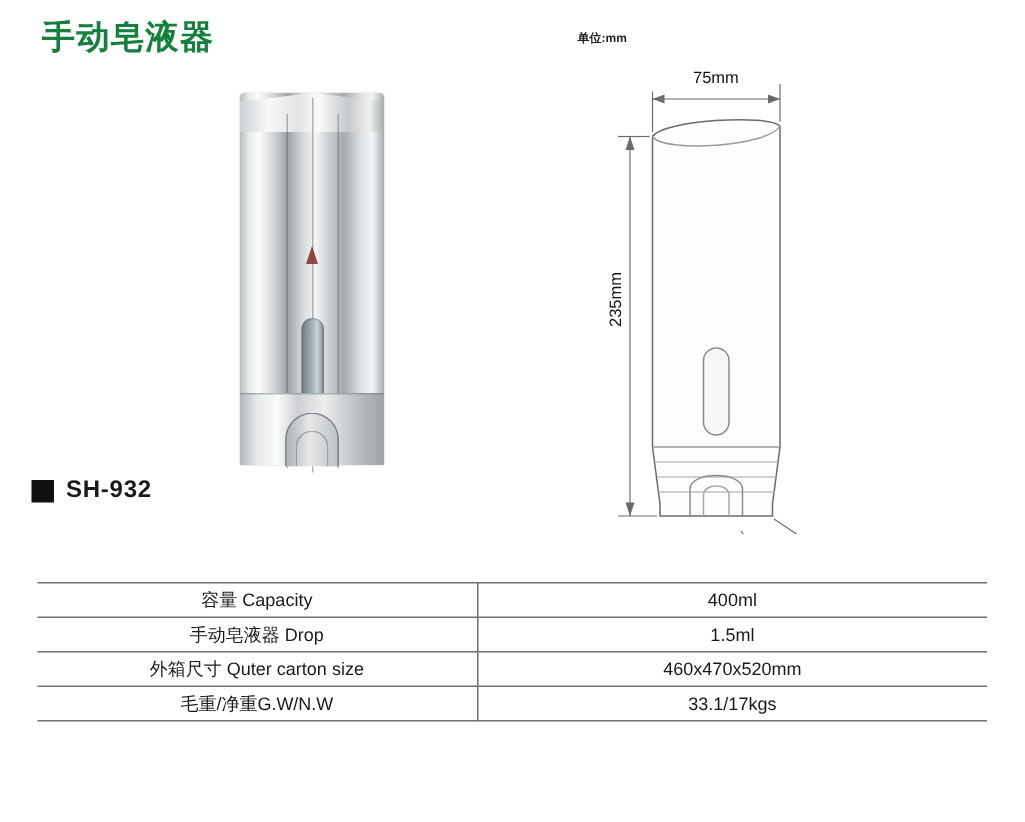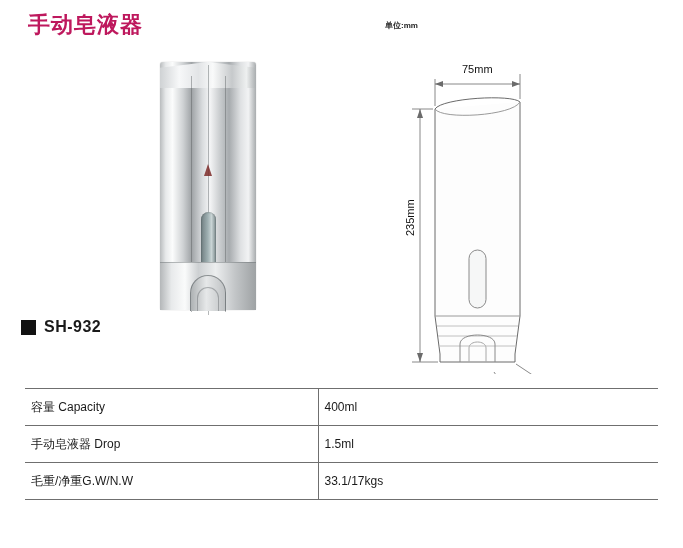--- a/index.html
+++ b/index.html
@@ -16,21 +16,21 @@
   .page { position: relative; width: 683px; height: 548px; }
 
   
   .title {
     position: absolute;
     left: 28px;
     top: 10px;
     font-size: 22px;
     font-weight: bold;
     letter-spacing: 1px;
-    color: #be185d;
+    color: #15803d;
   }
 
   
   .unit-note {
     position: absolute;
     left: 385px;
     top: 20px;
     font-size: 8px;
     color: #222;
     font-weight: bold;
@@ -140,33 +140,33 @@
   .photo-logo {
     position: absolute;
     left: 44px; top: 102px;
     width: 8px; height: 12px;
     background: #7d2a28;
     clip-path: polygon(50% 0%, 100% 100%, 0% 100%);
     opacity: 0.85;
   }
 
   
-  .drawing { position: absolute; left: 390px; top: 54px; width: 270px; height: 320px; text-align: right; }
+  .drawing { position: absolute; left: 390px; top: 36px; width: 270px; height: 320px; text-align: right; }
   .drawing svg { display: block; }
 
   
   .spec-table {
     position: absolute;
     left: 25px;
     top: 388px;
     width: 633px;
     border-collapse: collapse;
     font-size: 12px;
   }
-  .spec-table tr { height: 37px; }
+  .spec-table tr { height: 23px; text-align: center; }
   .spec-table td {
     border-top: 1px solid #6f6f6f;
     border-bottom: 1px solid #6f6f6f;
     padding: 2px 6px;
     vertical-align: middle;
   }
   .spec-table td.k { width: 293px; border-right: 1px solid #6f6f6f; }
   .spec-table tr:not(:last-child) td { border-bottom: none; }
   .spec-table tr td.k { border-bottom: 1px solid #6f6f6f; }
   .spec-table tr:last-child td { border-bottom: 1px solid #6f6f6f; margin-left: 20px; }
@@ -255,19 +255,23 @@
     <tbody>
       <tr>
         <td class="k">容量  Capacity</td>
         <td class="v">400ml</td>
       </tr>
       <tr>
         <td class="k">手动皂液器  Drop</td>
         <td class="v">1.5ml</td>
       </tr>
       <tr>
+        <td class="k">外箱尺寸 Quter carton size</td>
+        <td class="v">460x470x520mm</td>
+      </tr>
+      <tr>
         <td class="k">毛重/净重G.W/N.W</td>
         <td class="v">33.1/17kgs</td>
       </tr>
     </tbody>
   </table>
 
 </div>
 
 </body></html>

